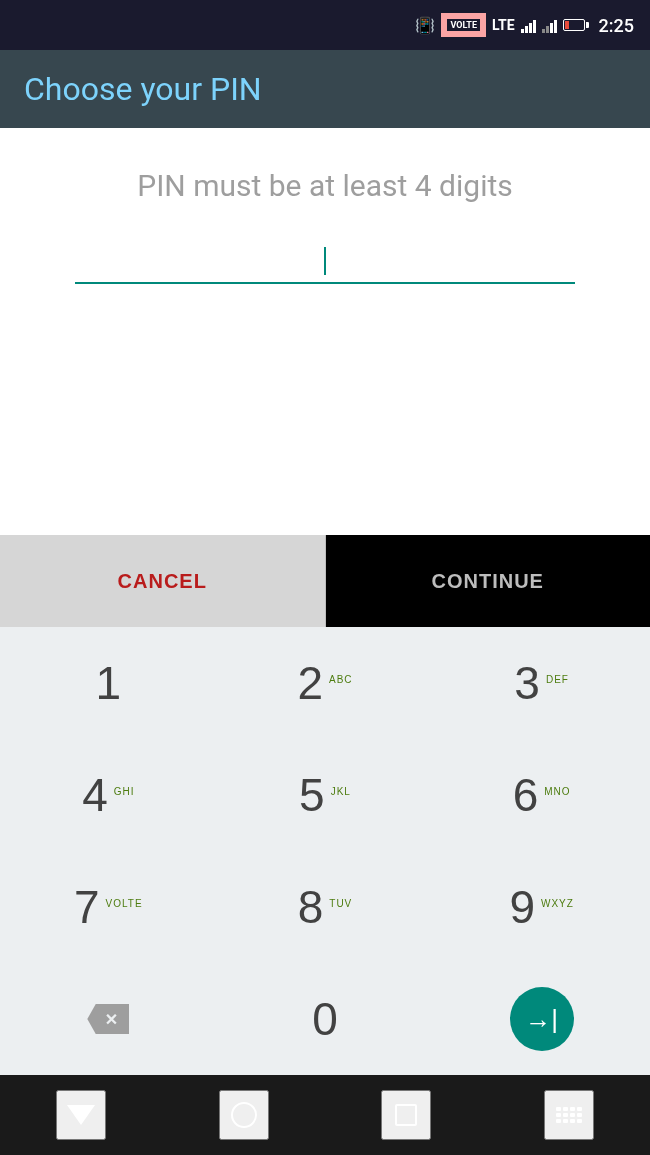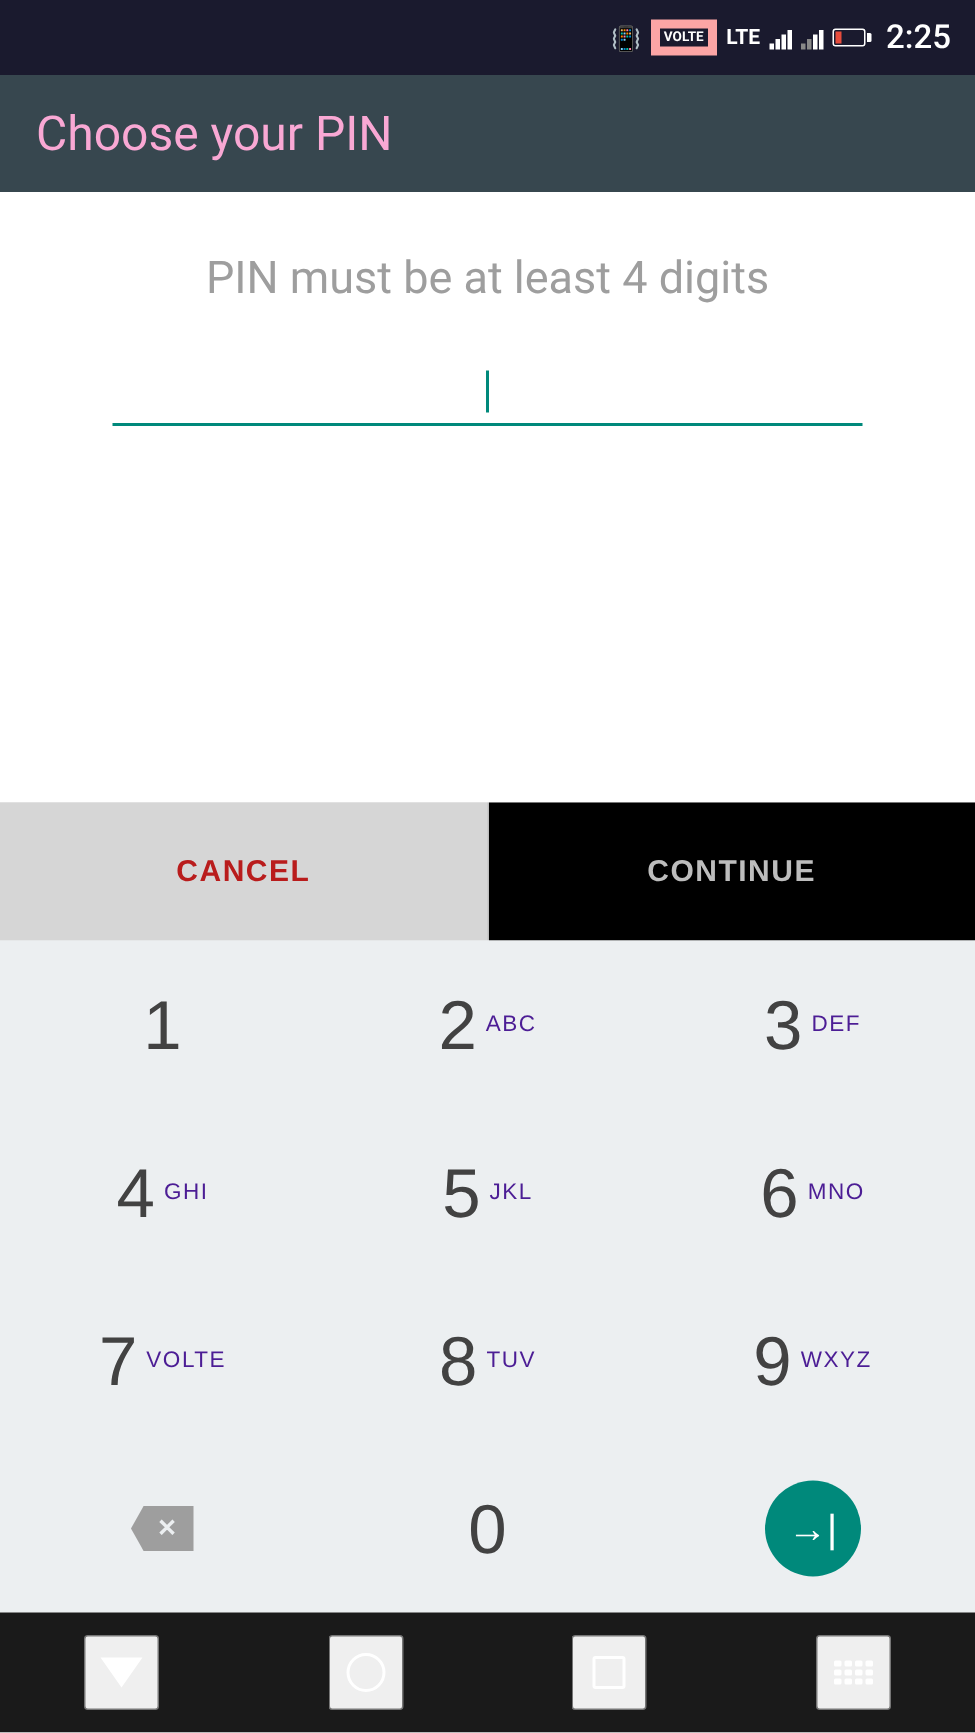--- a/index.html
+++ b/index.html
@@ -23,21 +23,21 @@
       padding: 0 16px;
       flex-shrink: 0;
     }
     .status-icons {
       display: flex;
       align-items: center;
       gap: 6px;
     }
     .status-time {
       color: white;
-      font-size: 22px;
+      font-size: 18px;
       font-weight: 500;
       margin-left: 8px;
     }
     .volte-badge {
       border: 6px solid #fca5a5;
       padding: 1px 3px;
       font-size: 9px;
       font-weight: bold;
       color: white;
     }
@@ -85,21 +85,21 @@
       margin-left: 1px;
     }
 
     
     #header {
       background: #37474f;
       padding: 20px 24px;
       flex-shrink: 0;
     }
     #header h1 {
-      color: #f9a8d4;
+      color: #7dd3fc;
       font-size: 32px;
       font-weight: 400;
     }
 
     
     #main-content {
       background: white;
       flex: 1;
       display: flex;
       flex-direction: column;
@@ -208,22 +208,22 @@
     }
 
     .key-main {
       font-size: 46px;
       color: #424242;
       font-weight: 300;
       line-height: 1;
     }
 
     .key-sub {
-      font-size: 15px;
-      color: #4c1d95;
+      font-size: 10px;
+      color: #4d7c0f;
       font-weight: 500;
       letter-spacing: 1px;
       margin-left: 6px;
       margin-top: 14px;
       align-self: flex-start;
     }
 
     .key-content {
       display: flex;
       align-items: baseline;

